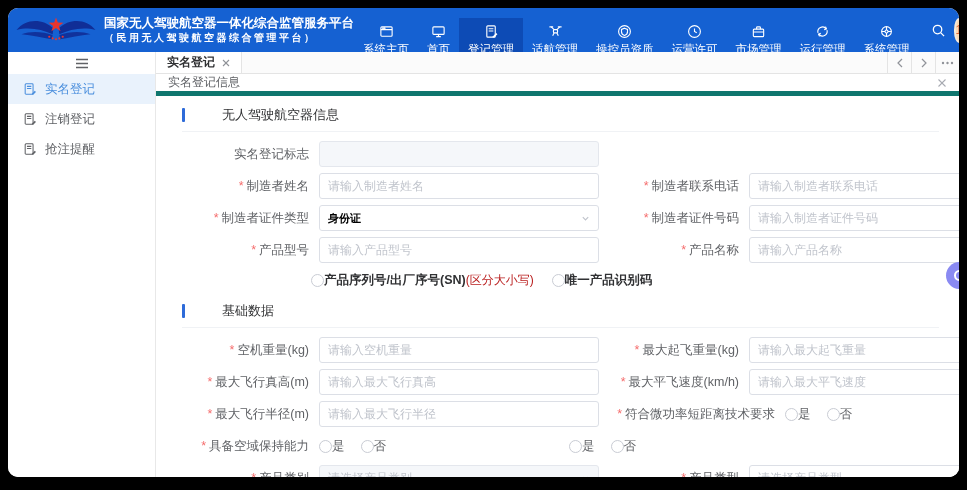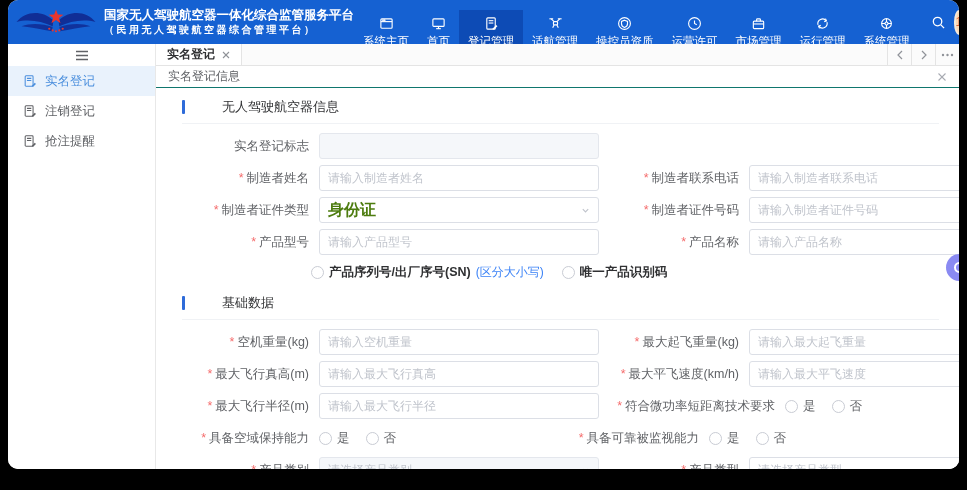--- a/index.html
+++ b/index.html
@@ -1,19 +1,19 @@
 <!DOCTYPE html>
 <html><head>
 <meta charset="utf-8">
 <style>
   * { margin:0; padding:0; box-sizing:border-box; }
   html,body { background:#000; width:967px; height:490px; overflow:hidden;
               font-family:"Liberation Sans","DejaVu Sans",sans-serif; }
   .stage { position:relative; width:967px; height:490px; background:#000; }
-  .window { position:absolute; left:8px; top:0; width:951px; height:469px;
+  .window { position:absolute; left:8px; top:8px; width:951px; height:469px;
             background:#fff; border-radius:10px; overflow:hidden; display:flex; flex-direction:column; }
 
   
   .topbar { height:44px; background:#1561d2; display:flex; align-items:center; flex:0 0 44px; color:#fff; }
   .logo { width:96px; height:40px; display:flex; align-items:center; justify-content:center; flex:0 0 96px; }
   .titles { line-height:1.25; white-space:nowrap; }
   .titles .t1 { font-size:12.5px; font-weight:bold; }
   .titles .t2 { font-size:10px; font-weight:bold; letter-spacing:2.5px; }
   .nav { display:flex; height:100%; margin-left:auto;margin-top:20px; }
   .nav-item { display:flex; flex-direction:column; align-items:center; justify-content:center;
@@ -35,46 +35,46 @@
   .side-item.active { background:#e9f2fc; color:#4b8fdd; }
   .side-icon { width:14px; height:14px; }
 
   .main { flex:1; display:flex; flex-direction:column; min-width:0; }
   .tabbar { height:22px; flex:0 0 22px; background:#fbfbfb; border-bottom:1px solid #e4e4e4; display:flex; align-items:stretch; }
   .tab { background:#fff; border-right:1px solid #e4e4e4; display:flex; align-items:center; gap:7px;
          padding:0 11px; font-size:12px; font-weight:bold; color:#303133; cursor:pointer; }
   .tab-close { display:flex; align-items:center; cursor:pointer; }
   .tb-spacer { flex:1; }
   .tb-btn { width:24px; border-left:1px solid #e4e4e4; display:flex; align-items:center; justify-content:center; cursor:pointer; color:#909399; }
-  .panelhead { height:22px; flex:0 0 22px; border-bottom:1px solid #0f766e; display:flex; align-items:center;
+  .panelhead { height:22px; flex:0 0 22px; border-bottom:5px solid #0f766e; display:flex; align-items:center;
                padding:0 12px; font-size:12px; color:#606266; background:#fff; }
   .panel-x { margin-left:auto; display:flex; align-items:center; cursor:pointer; }
 
   
   .content { flex:1; padding:6px 0 0 20px; overflow:hidden; background:#fff; position:relative; }
   .section-head { display:flex; align-items:center; gap:9px; margin:4px 20px 6px 6px;
                   padding-bottom:7px; border-bottom:1px solid #f0f2f5; }
   .section-bar { width:3px; height:14px; background:#2e6bd9; border-radius:1px; }
   .section-txt { font-size:13px; font-weight:normal; color:#303133;margin-left:28px; }
   .frow { display:flex; align-items:center; height:32px; }
   .fcell { display:flex; align-items:center; }
   .lblL { width:133px; text-align:right; font-size:12.5px; color:#606266; white-space:nowrap; }
   .lblR { width:140px; text-align:right; font-size:12.5px; color:#606266; white-space:nowrap; }
   .req { color:#f56c6c; margin-right:3px; }
   .inp { height:26px; border:1px solid #dcdfe6; border-radius:3px; background:#fff; padding:0 8px;
          font-size:12px; color:#303133; margin-left:10px; outline:none; font-family:inherit; }
   .inp::placeholder { color:#c0c4cc; }
   .wL { width:280px; } .wR { width:230px; }
   .inp:disabled, .sel.disabled { background:#f5f7fa; border-color:#e4e7ed; cursor:not-allowed; }
   .sel { display:flex; align-items:center; justify-content:space-between; cursor:pointer; }
-  .selval { font-size:16px; color:#4d7c0f; font-weight:bold; }
+  .selval { font-size:11px; color:#000000; font-weight:bold; }
   .selph { font-size:12px; color:#c0c4cc; }
-  .radio { display:flex; align-items:center; gap:5px; cursor:pointer; font-size:12.5px; color:#606266; }
+  .radio { display:flex; align-items:center; cursor:pointer; font-size:12.5px; color:#606266; }
   .rdot { width:13px; height:13px; border-radius:50%; border:1px solid #c9ccd4; background:#fff; flex:0 0 13px; }
-  .rednote { color:#3b82f6; font-size:12px; }
+  .rednote { color:#b91c1c; font-size:12px; }
   .radgrp { display:flex; align-items:center; gap:16px; margin-left:10px; }
   .sn-row { height:28px; display:flex; align-items:center; gap:18px; margin-left:135px; }
   .sn-row .opt { font-weight:bold; color:#303133; font-size:12.5px; }
 
   .float-help { position:absolute; right:-14px; top:254px; width:27px; height:27px; border-radius:50%;
                 background:#8a8af2; display:flex; align-items:center; justify-content:center; cursor:pointer; }
   .float-help .ring { width:11px; height:11px; border:2px solid #fff; border-radius:50%; }
 </style>
 </head>
 <body>
@@ -399,21 +399,20 @@
                     <span class="rdot"></span>
                     <span>是</span>
                   </label>
               <label class="radio">
                     <span class="rdot"></span>
                     <span>否</span>
                   </label>
             </div>
           </div>
           <div class="fcell">
-            <span class="lblR"><span class="req">*</span><span>具备可靠被监视能力</span></span>
             <div class="radgrp">
               <label class="radio">
                     <span class="rdot"></span>
                     <span>是</span>
                   </label>
               <label class="radio">
                     <span class="rdot"></span>
                     <span>否</span>
                   </label>
             </div>

